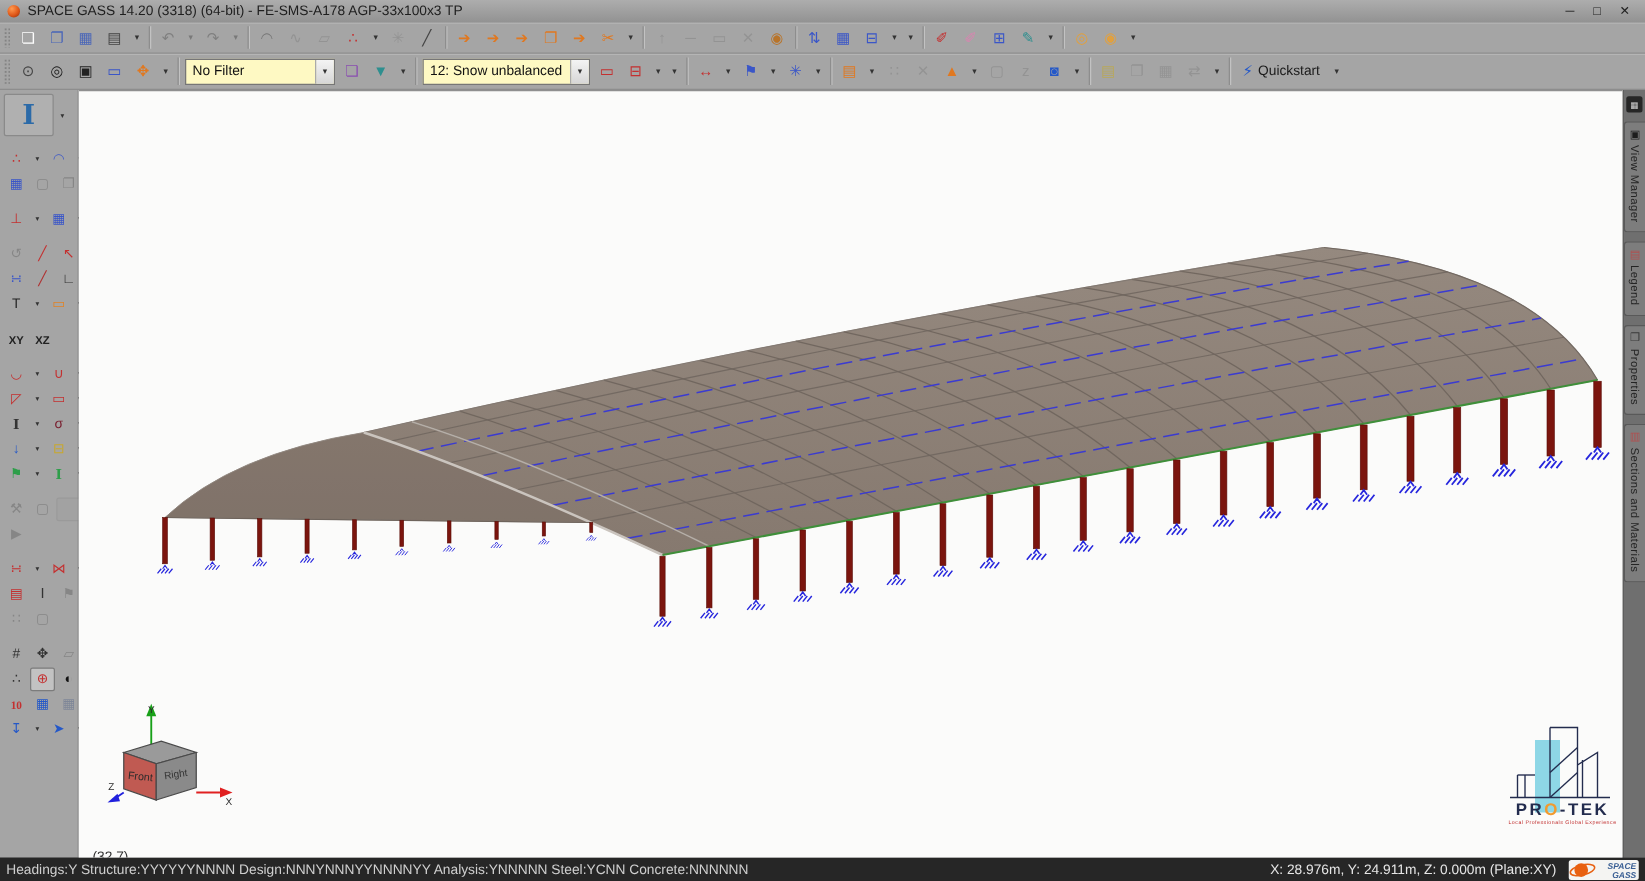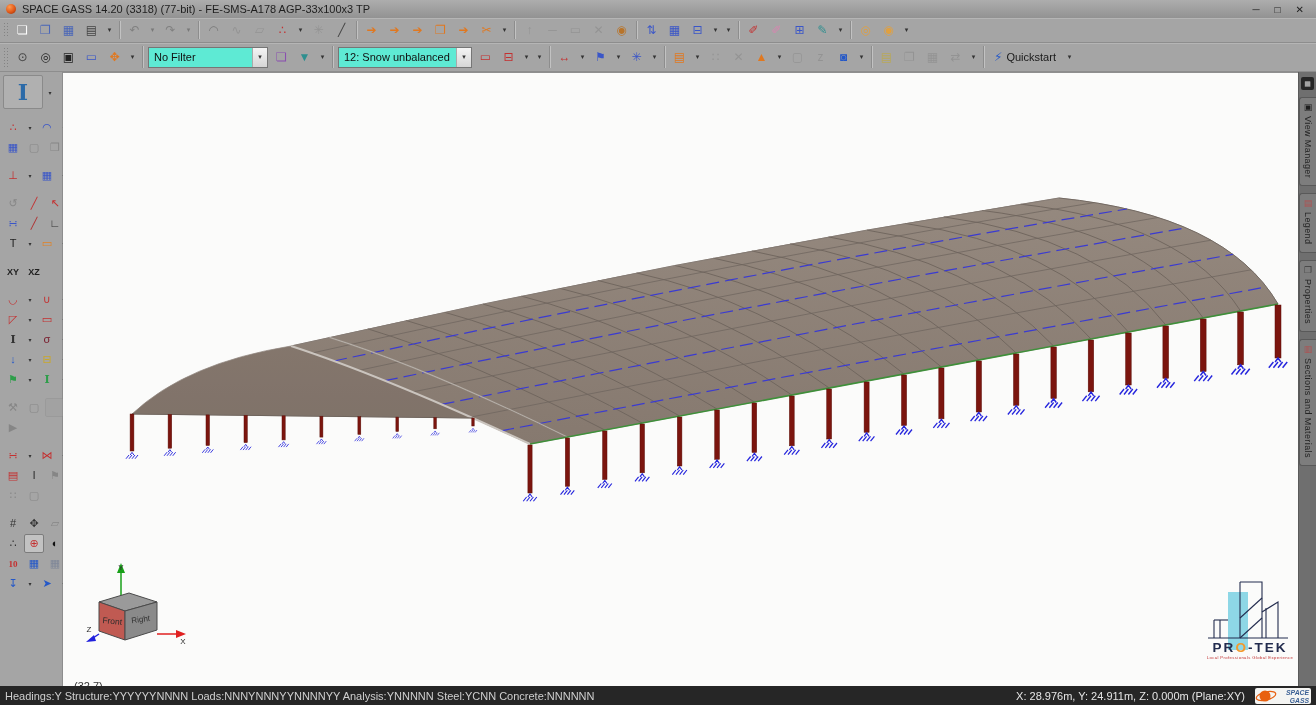--- a/index.html
+++ b/index.html
@@ -28,21 +28,21 @@
   .tbtn{height:19px;min-width:21px;display:flex;align-items:center;justify-content:center;
     border:1px solid transparent;border-radius:2px;flex:0 0 auto;}
   .tbtn .g{font-size:12px;line-height:1;}
   .tbtn .g.serif{font-family:"DejaVu Serif",serif;font-weight:bold;}
   .tbtn.dis{opacity:.38;filter:grayscale(60%);}
   .tbtn.sel{background:#c2c2c2;border:1px solid #7c7c7c;}
   .caret{min-width:11px;width:11px;font-size:7px;color:#333;}
   .tsep{width:1px;align-self:stretch;margin:2px 3px;background:#8d8d8d;box-shadow:1px 0 0 #c2c2c2;flex:0 0 auto;}
   .thandle{width:5px;align-self:stretch;margin:3px 3px 3px 1px;flex:0 0 auto;
     background-image:radial-gradient(#838383 35%,transparent 40%);background-size:3px 3px;}
-  .tcombo{height:19px;background:#5eead4;border:1px solid #767676;display:flex;align-items:center;
+  .tcombo{height:19px;background:#fef9c3;border:1px solid #767676;display:flex;align-items:center;
     font-size:11px;color:#111;justify-content:space-between;flex:0 0 auto;margin:0 2px;}
   .tcombo .cval{padding-left:5px;white-space:nowrap;overflow:hidden;}
   .carrow{width:14px;height:100%;font-size:7px;display:flex;align-items:center;justify-content:center;
     color:#333;background:linear-gradient(#f4f4f4,#d6d6d6);border-left:1px solid #aaa;}
   .qstart{padding:0 6px;gap:4px;}
   .qstart .qlbl{font-size:11px;color:#1a1a1a;}
 
   
   .workspace{flex:1 1 auto;display:flex;min-height:0;}
   .ltb{width:62px;background:#a5a5a5;border-right:1px solid #8d8d8d;padding-top:2px;flex:0 0 auto;}
@@ -80,21 +80,21 @@
   .sleft{white-space:nowrap;}
   .scoords{margin-left:auto;color:#e6e6e6;margin-right:10px;white-space:nowrap;}
   .sbrand{width:56px;height:16px;background:#f4f4f2;border-radius:2px;overflow:hidden;flex:0 0 auto;}
 </style>
 </head>
 <body>
 
 <div id="app">
   <div class="titlebar">
     <div class="tb-ball"></div>
-    <div class="tb-title">SPACE GASS 14.20 (3318) (77-bit) - FE-SMS-A178 AGP-33x100x3 TP</div>
+    <div class="tb-title">SPACE GASS 14.20 (3318) (64-bit) - FE-SMS-A178 AGP-33x100x3 TP</div>
     <div class="wcontrols">
       <span>─</span>
       <span>□</span>
       <span>✕</span>
     </div>
   </div>
 
   <div class="toolbar tb1" id="toolbar1">
       <div class="thandle"></div>
       <div class="tbtn">
@@ -751,21 +751,21 @@
           <span class="rlabel">Properties</span>
         </div>
         <div class="rtab">
           <span class="ricon" style="color: rgb(176, 80, 80);">▥</span>
           <span class="rlabel">Sections and Materials</span>
         </div>
       </div>
   </div>
 
   <div class="statusbar">
-    <span class="sleft">Headings:Y Structure:YYYYYYNNNN Loads:NNNYNNNYYNNNNYY Analysis:YNNNNN Steel:YCNN Concrete:NNNNNN</span>
+    <span class="sleft">Headings:Y Structure:YYYYYYNNNN Design:NNNYNNNYYNNNNYY Analysis:YNNNNN Steel:YCNN Concrete:NNNNNN</span>
     <span class="scoords">X: 28.976m, Y: 24.911m, Z: 0.000m (Plane:XY)</span>
     <div class="sbrand" id="sbrand"><svg width="56" height="16" viewBox="0 0 56 16">
           <circle cx="10" cy="8" r="5.5" fill="#e86010"></circle>
           <ellipse cx="11" cy="8" rx="10" ry="4" fill="none" stroke="#e86010" stroke-width="1.2" transform="rotate(-14 11 8)"></ellipse>
           <text x="54" y="7" text-anchor="end" font-size="6.8" font-weight="bold" font-style="italic" fill="#3a5f94" font-family="Liberation Sans, sans-serif">SPACE</text>
           <text x="54" y="14.5" text-anchor="end" font-size="6.8" font-weight="bold" font-style="italic" fill="#3a5f94" font-family="Liberation Sans, sans-serif">GASS</text>
         </svg></div>
   </div>
 </div>
 

